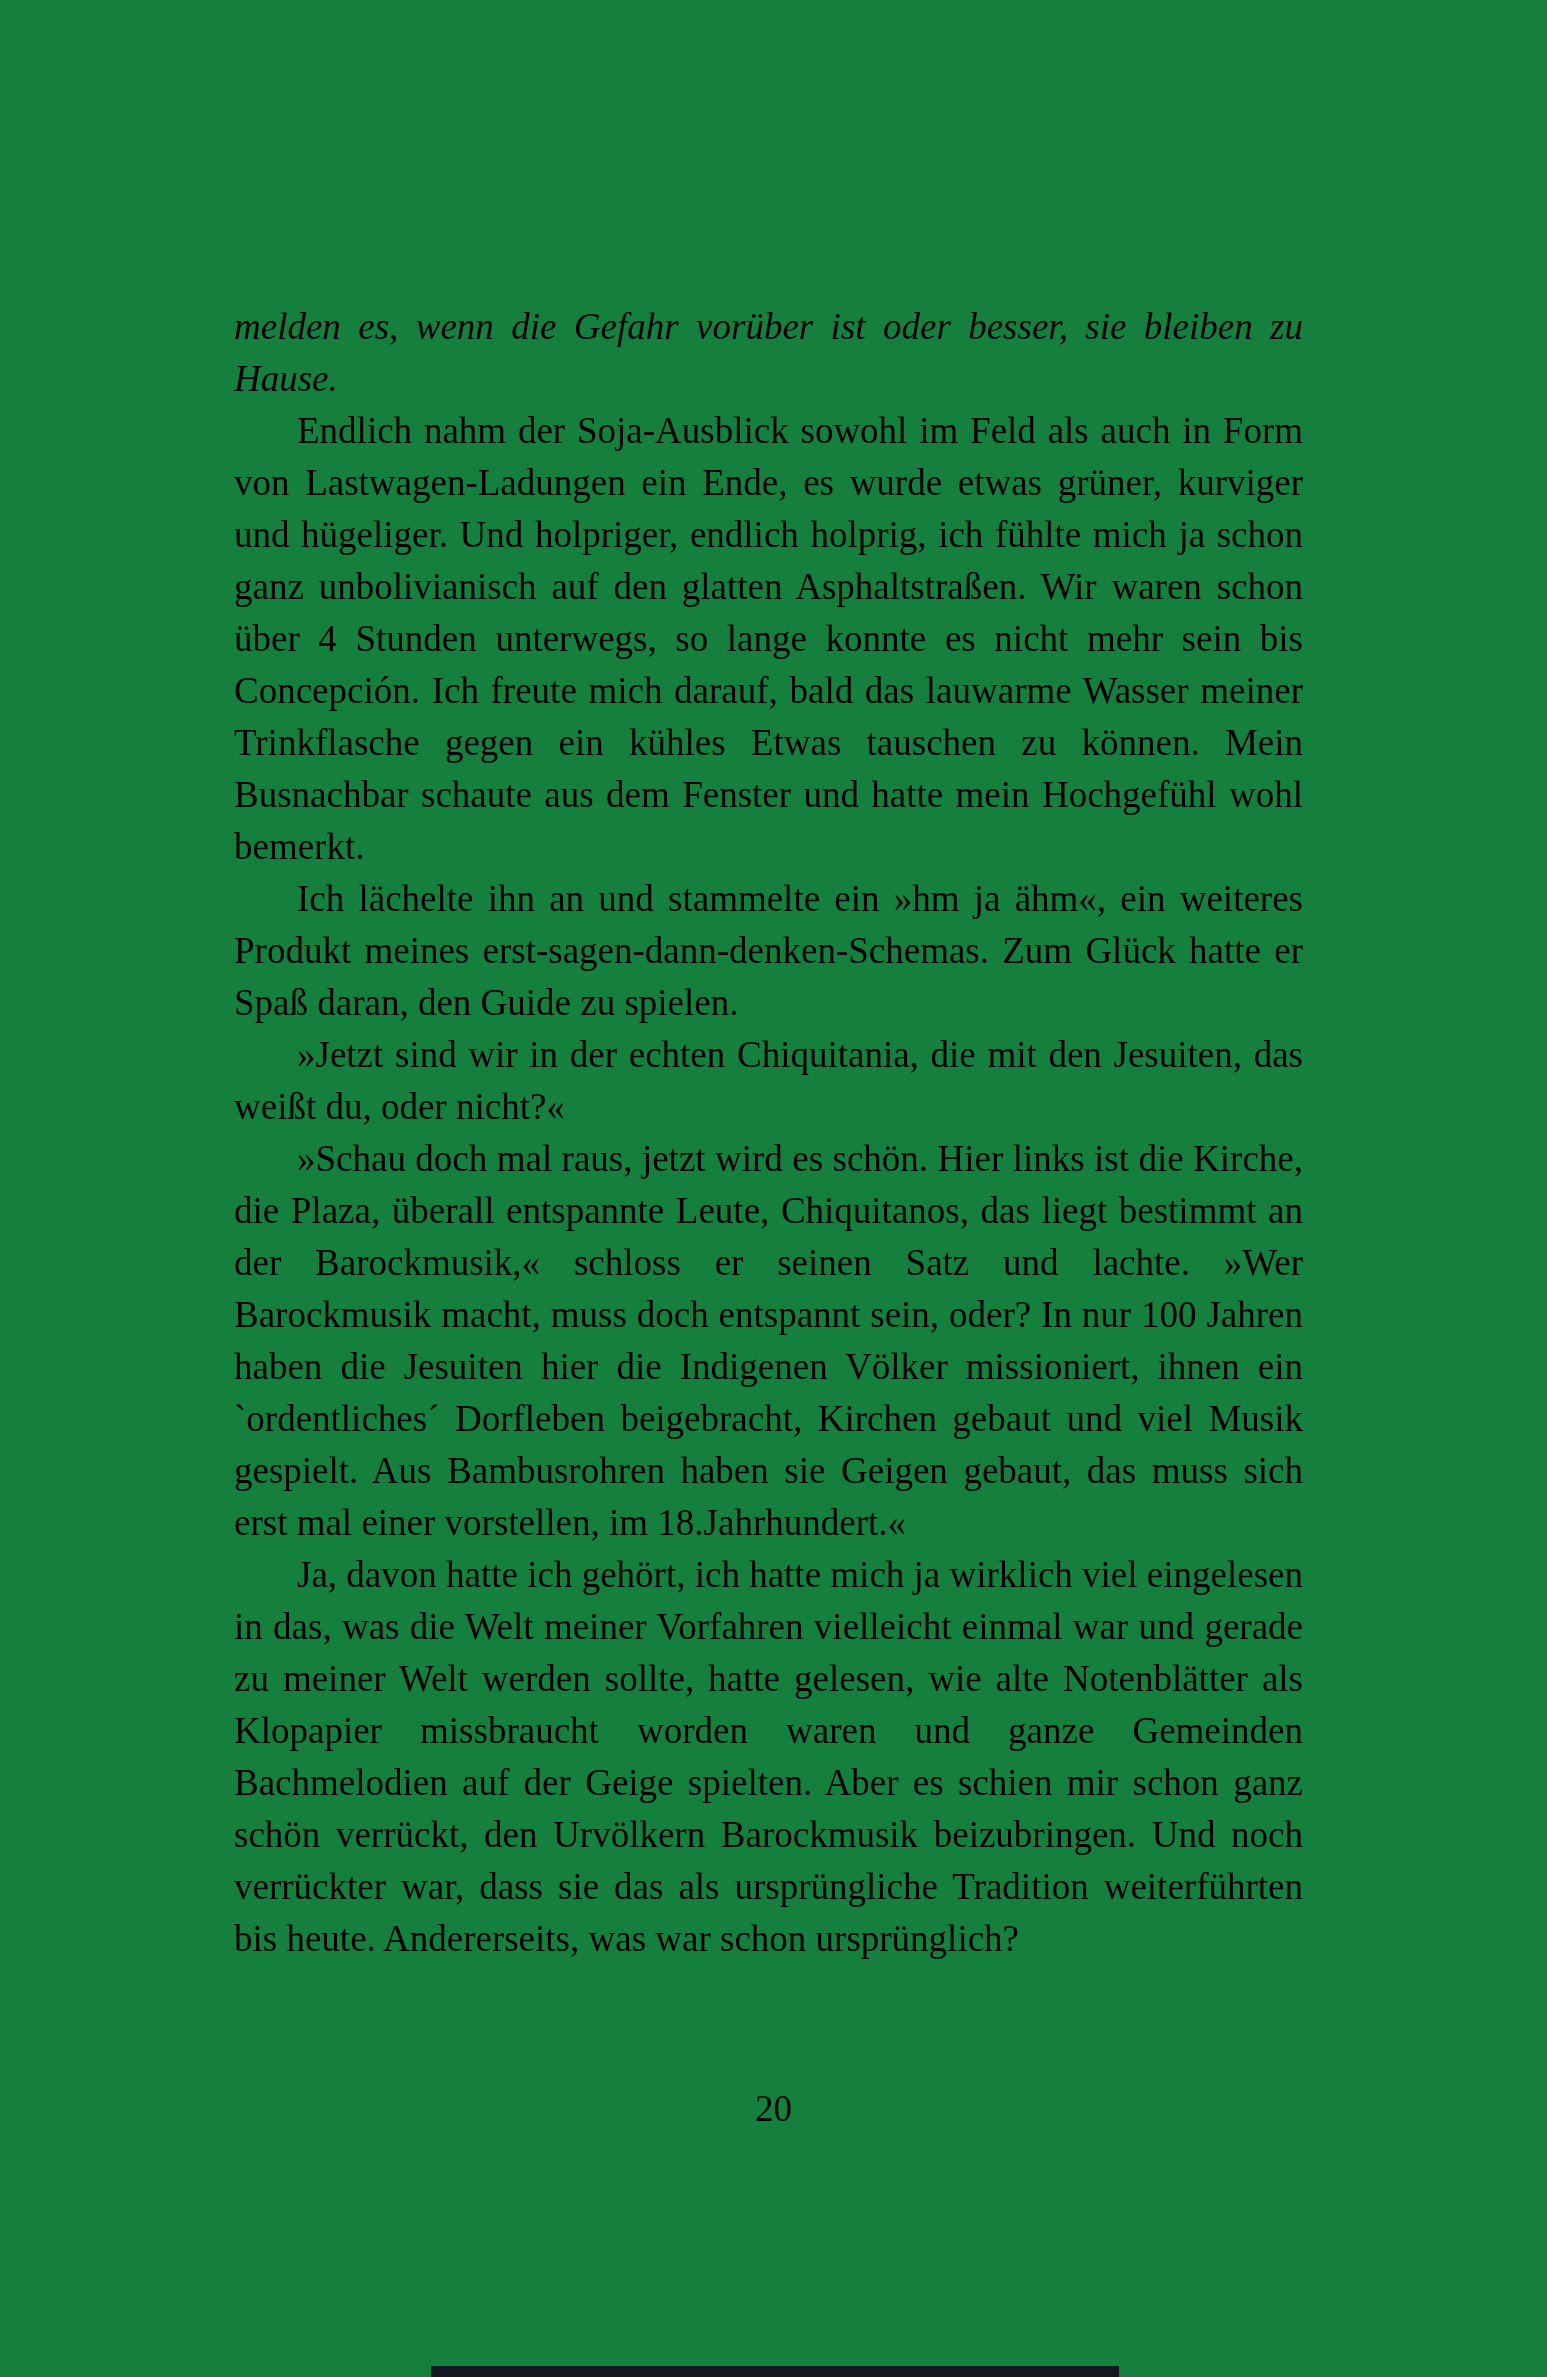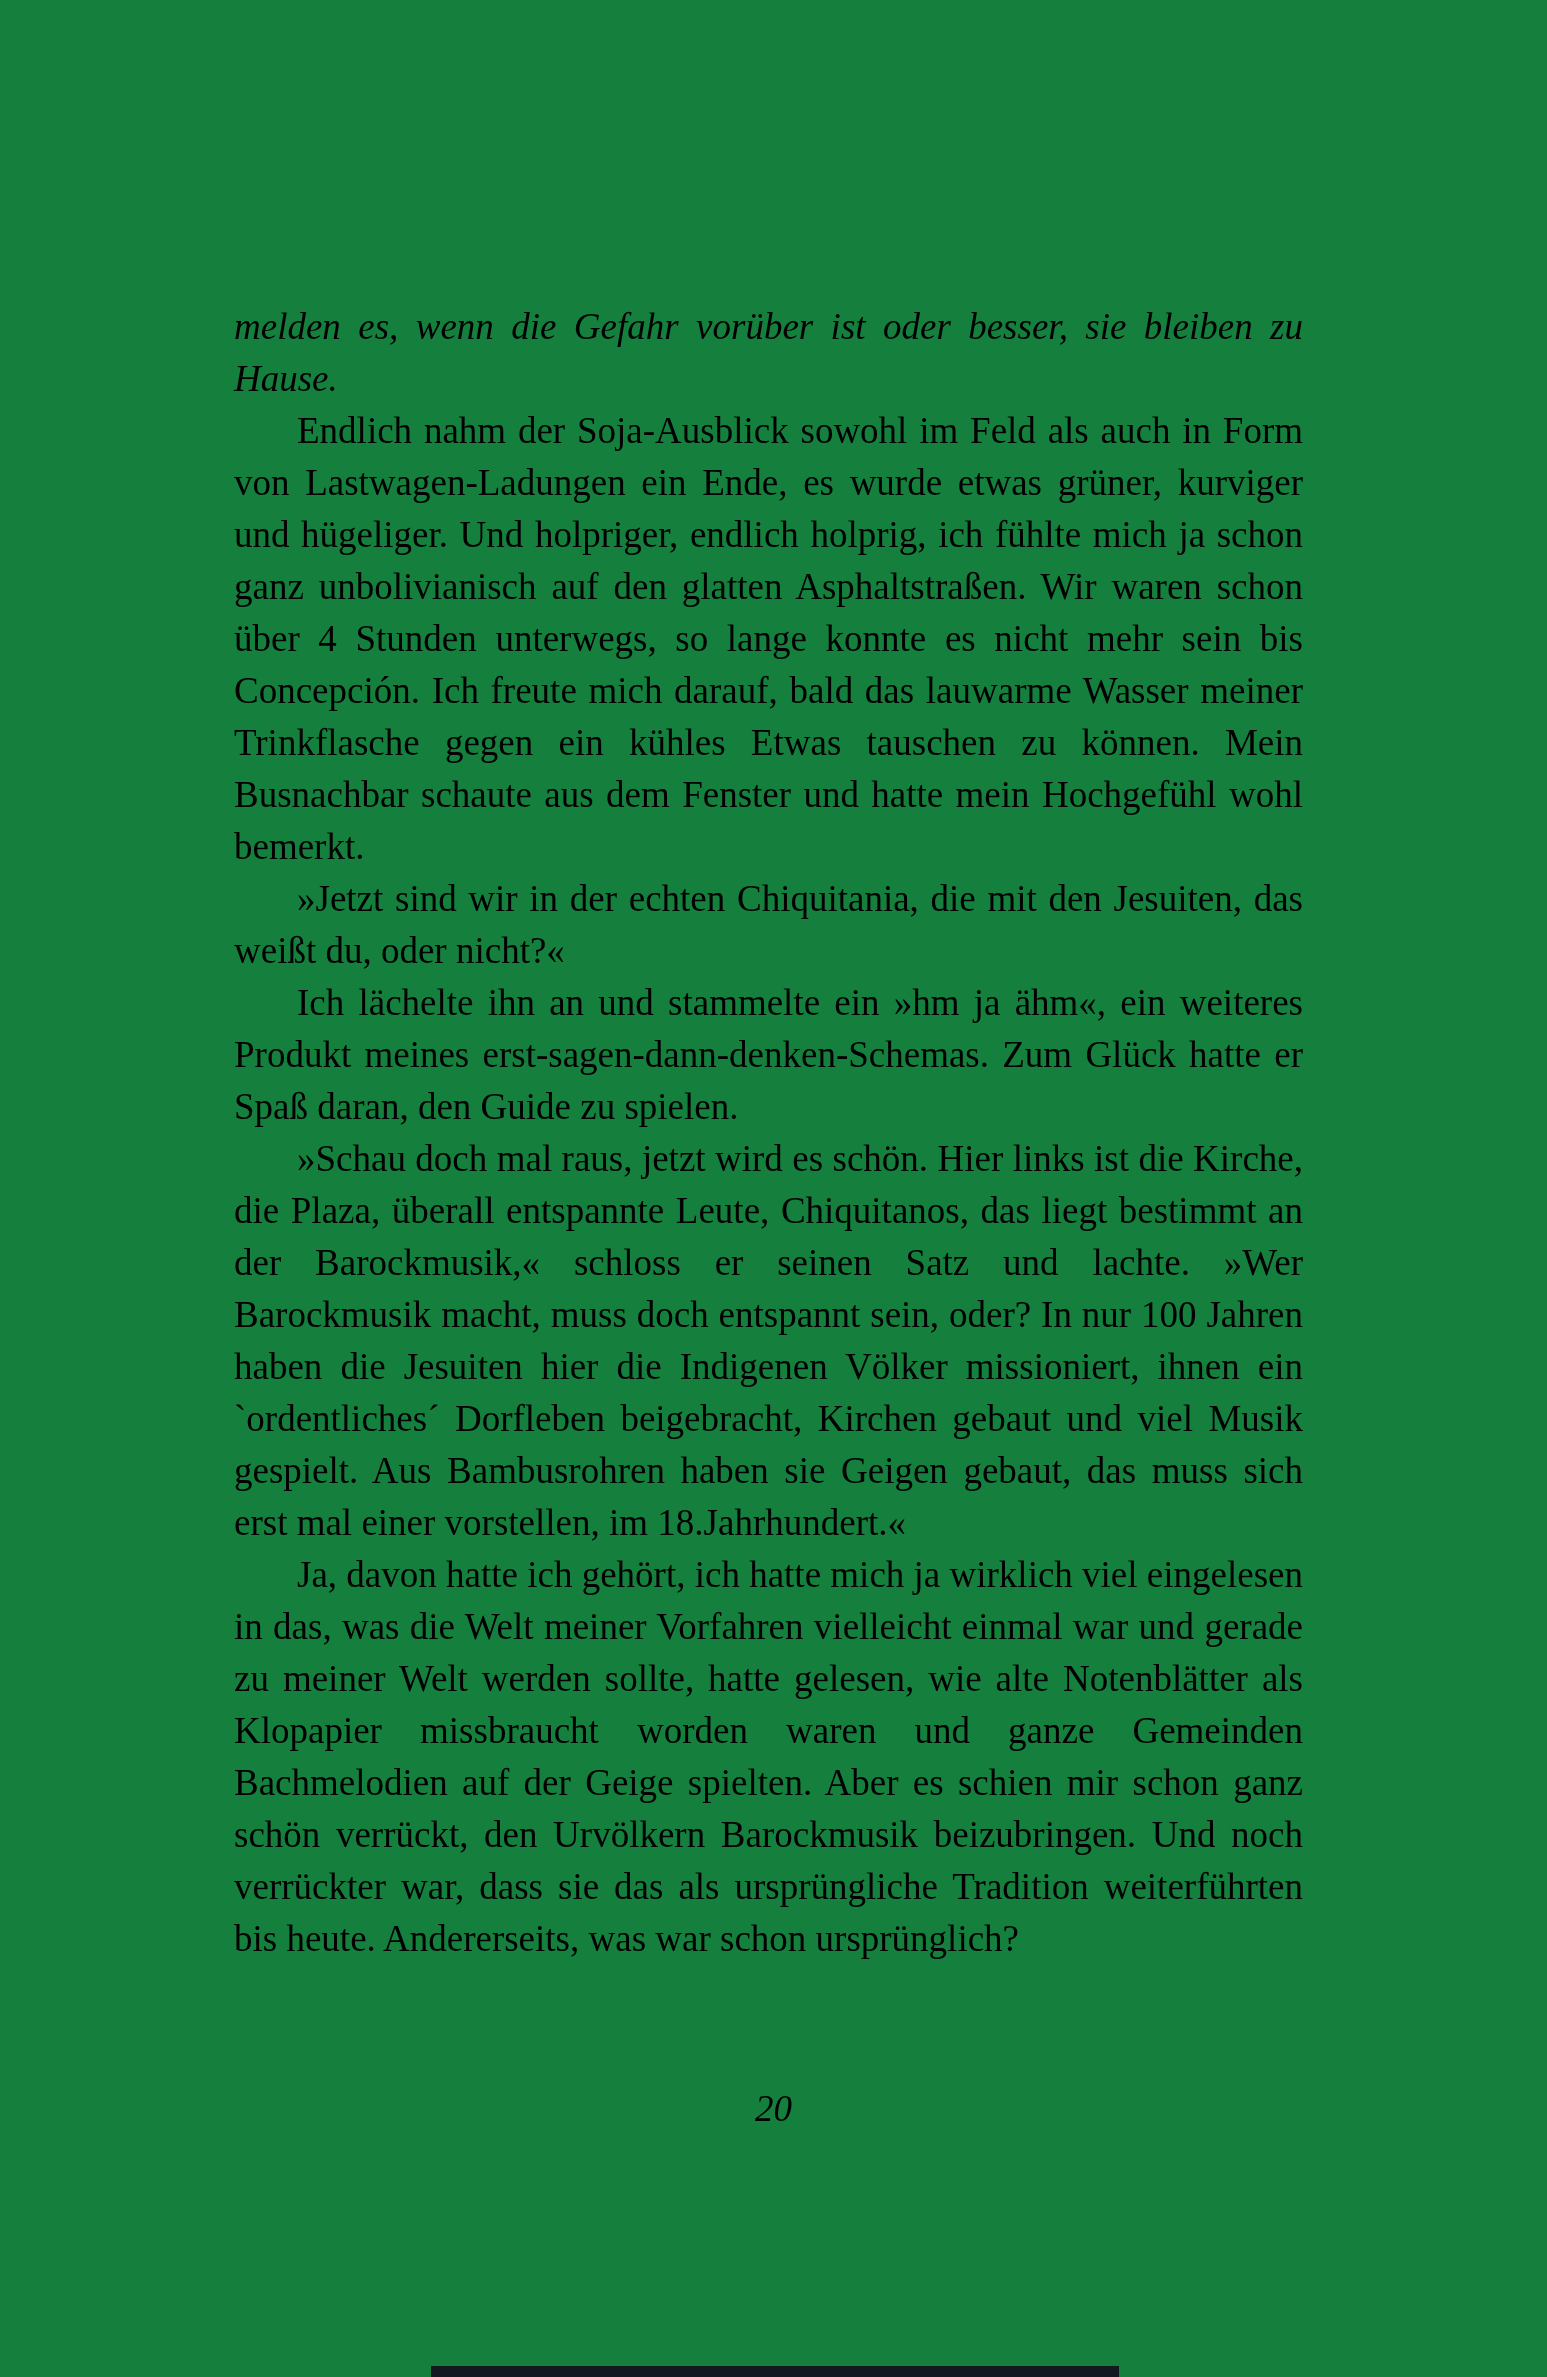--- a/index.html
+++ b/index.html
@@ -42,41 +42,40 @@
     font-style: italic;
   }
   .page-number {
     position: absolute;
     left: 0;
     top: 2083px;
     width: 100%;
     text-align: center;
     font-size: 37px;
     line-height: 52px;
-    font-style: italic;
   }
   .bottom-edge-artifact {
     position: absolute;
     left: 431px;
     bottom: 0;
     width: 688px;
     height: 11px;
     background: #141821;
   }
 </style>
 </head>
 <body>
 
 <div class="page">
 
   <div class="text-block">
     <p class="italic">melden es, wenn die Gefahr vorüber ist oder besser, sie bleiben zu Hause.</p>
     <p class="indent">Endlich nahm der Soja-Ausblick sowohl im Feld als auch in Form von Lastwagen-Ladungen ein Ende, es wurde etwas grüner, kurviger und hügeliger. Und holpriger, endlich holprig, ich fühlte mich ja schon ganz unbolivianisch auf den glatten Asphaltstraßen. Wir waren schon über 4 Stunden unterwegs, so lange konnte es nicht mehr sein bis Concepción. Ich freute mich darauf, bald das lauwarme Wasser meiner Trinkflasche gegen ein kühles Etwas tauschen zu können. Mein Busnachbar schaute aus dem Fenster und hatte mein Hochgefühl wohl bemerkt.</p>
+    <p class="indent">Ich lächelte ihn an und stammelte ein »hm ja ähm«, ein weiteres Produkt meines erst-sagen-dann-denken-Schemas. Zum Glück hatte er Spaß daran, den Guide zu spielen.</p>
     <p class="indent">»Jetzt sind wir in der echten Chiquitania, die mit den Jesuiten, das weißt du, oder nicht?«</p>
-    <p class="indent">Ich lächelte ihn an und stammelte ein »hm ja ähm«, ein weiteres Produkt meines erst-sagen-dann-denken-Schemas. Zum Glück hatte er Spaß daran, den Guide zu spielen.</p>
     <p class="indent">»Schau doch mal raus, jetzt wird es schön. Hier links ist die Kirche, die Plaza, überall entspannte Leute, Chiquitanos, das liegt bestimmt an der Barockmusik,« schloss er seinen Satz und lachte. »Wer Barockmusik macht, muss doch entspannt sein, oder? In nur 100 Jahren haben die Jesuiten hier die Indigenen Völker missioniert, ihnen ein `ordentliches´ Dorfleben beigebracht, Kirchen gebaut und viel Musik gespielt. Aus Bambusrohren haben sie Geigen gebaut, das muss sich erst mal einer vorstellen, im 18.Jahrhundert.«</p>
     <p class="indent">Ja, davon hatte ich gehört, ich hatte mich ja wirklich viel eingelesen in das, was die Welt meiner Vorfahren vielleicht einmal war und gerade zu meiner Welt werden sollte, hatte gelesen, wie alte Notenblätter als Klopapier missbraucht worden waren und ganze Gemeinden Bachmelodien auf der Geige spielten. Aber es schien mir schon ganz schön verrückt, den Urvölkern Barockmusik beizubringen. Und noch verrückter war, dass sie das als ursprüngliche Tradition weiterführten bis heute. Andererseits, was war schon ursprünglich?</p>
   </div>
 
   <div class="page-number">20</div>
 
   <div class="bottom-edge-artifact"></div>
 
 </div>
 

